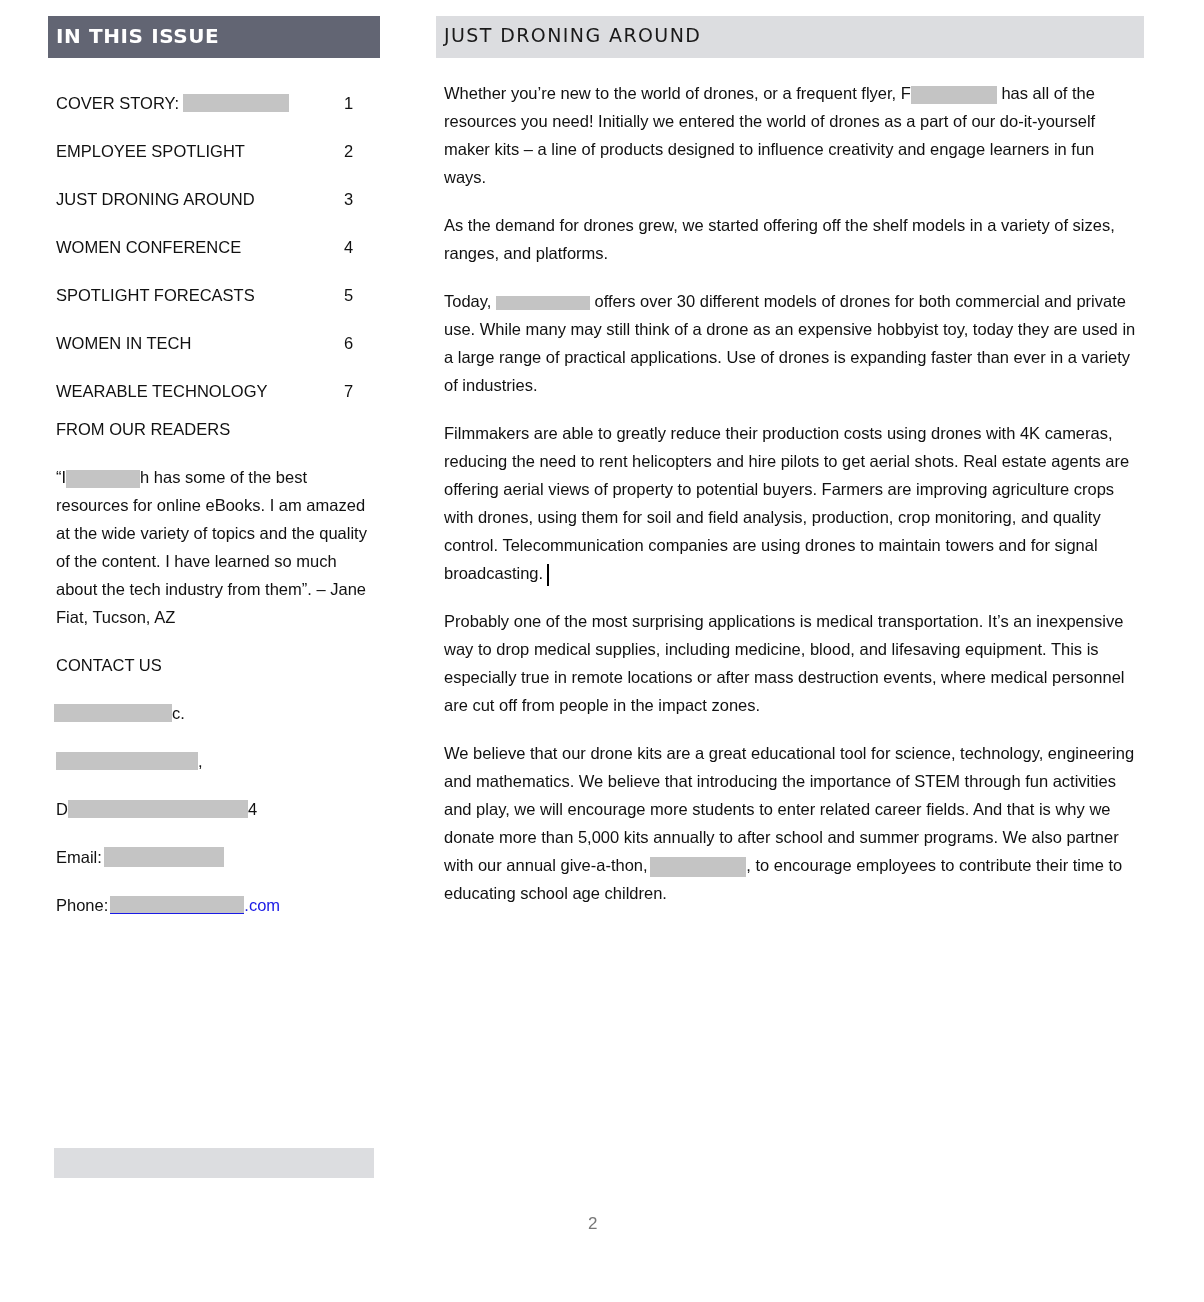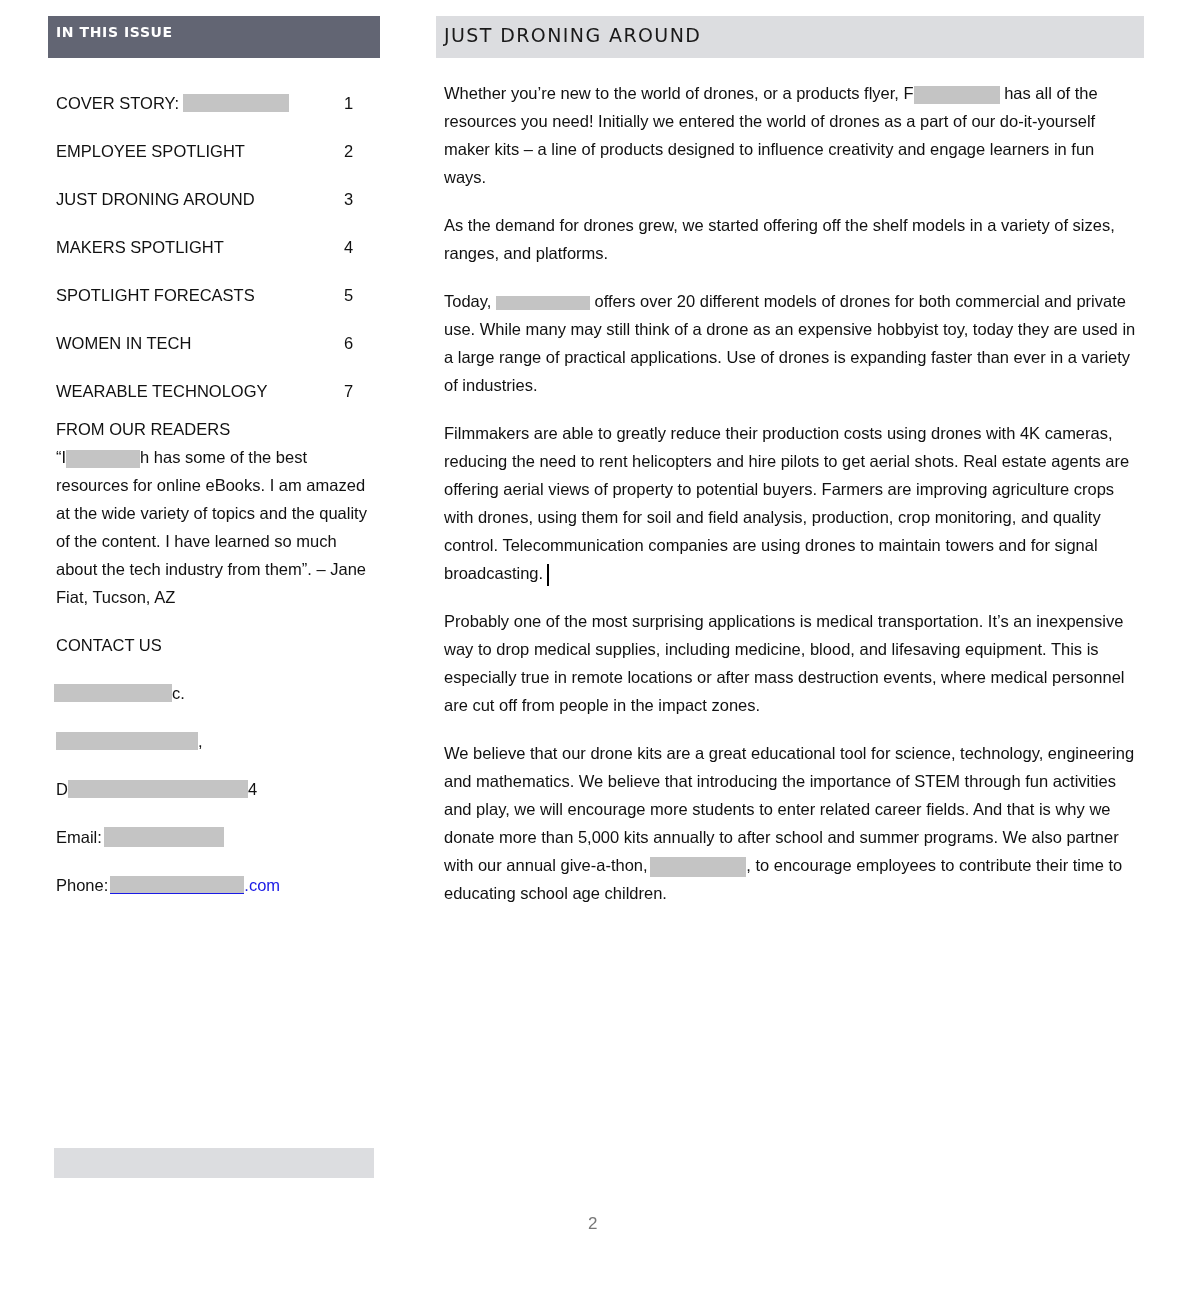--- a/index.html
+++ b/index.html
@@ -1,31 +1,31 @@
 <!DOCTYPE html>
 <html><head>
   <meta charset="utf-8">
   <style>
     * { box-sizing: border-box; margin: 0; padding: 0; }
     html, body { width: 1204px; height: 1302px; background: #ffffff; }
     body { position: relative; font-family: "Liberation Sans", sans-serif; color: #111; overflow: hidden; }
 
     .sidebar { position: absolute; left: 48px; top: 16px; width: 332px; }
-    .sidebar-header { height: 42px; background: #626573; color: #fff; font-weight: bold; font-size: 14px; letter-spacing: 0.6px; padding: 8px 16px 0 8px; font-family: "DejaVu Sans", sans-serif; }
+    .sidebar-header { height: 42px; background: #626573; color: #fff; font-weight: bold; font-size: 20px; letter-spacing: 0.6px; padding: 8px 16px 0 8px; font-family: "DejaVu Sans", sans-serif; }
     .toc { margin-top: 21px; text-align: right; }
     .toc-row { display: flex; align-items: center; height: 48px; padding-left: 8px; font-size: 16.5px; position: relative; }
     .toc-row .label { flex: 0 0 auto; display: flex; align-items: center; }
     .toc-row .num { position: absolute; left: 296px; }
     .redact { display: inline-block; background: #c4c4c4; height: 18px; vertical-align: middle; }
 
     .side-block { padding-left: 8px; font-size: 16.5px; line-height: 28px; width: 320px; }
     .quote { margin-top: 10px; }
     .quote .dash { display: inline-block; margin-left: 28px; }
     .from-readers { }
-    .readers-quote { }
+    .readers-quote { margin-top: 20px; }
     .contact-title { margin-top: 20px; }
     .contact-line { margin-top: 20px; height: 28px; display: flex; align-items: center; position: relative; }
     .email-link { color: #1a1ae6; display: inline-flex; align-items: center; }
 
     .side-bar-bottom { position: absolute; left: 54px; top: 1148px; width: 320px; height: 30px; background: #dcdde0; }
 
     .main { position: absolute; left: 436px; top: 16px; width: 708px; }
     .main-header { height: 42px; background: #dcdde0; font-size: 19px; letter-spacing: 1.4px; padding: 8px 8px 0 8px; font-family: "DejaVu Sans", sans-serif; color: #1a1a1a; }
     .article { padding-left: 8px; margin-top: 21px; font-size: 16.5px; line-height: 28px; width: 700px; }
     .article p { margin-bottom: 20px; }
@@ -49,21 +49,21 @@
     </div>
     <div class="toc-row">
       <span class="label">EMPLOYEE SPOTLIGHT</span>
       <span class="num">2</span>
     </div>
     <div class="toc-row">
       <span class="label">JUST DRONING AROUND</span>
       <span class="num">3</span>
     </div>
     <div class="toc-row">
-      <span class="label">MAKERS SPOTLIGHT</span>
+      <span class="label">WOMEN CONFERENCE</span>
       <span class="num">4</span>
     </div>
     <div class="toc-row">
       <span class="label">SPOTLIGHT FORECASTS</span>
       <span class="num">5</span>
     </div>
     <div class="toc-row">
       <span class="label">WOMEN IN TECH</span>
       <span class="num">6</span>
     </div>
@@ -106,22 +106,22 @@
         <span>.com</span>
       </a>
   </div>
 </div>
 
 <div class="side-bar-bottom"></div>
 
 <div class="main">
   <div class="main-header">JUST DRONING AROUND</div>
   <div class="article">
-    <p><span>Whether you’re new to the world of drones, or a products flyer, F</span><span class="redact" style="width:86px;"></span><span> has all of the resources you need! Initially we entered the world of drones as a part of our do-it-yourself maker kits – a line of products designed to influence creativity and engage learners in fun ways.</span></p>
+    <p><span>Whether you’re new to the world of drones, or a frequent flyer, F</span><span class="redact" style="width:86px;"></span><span> has all of the resources you need! Initially we entered the world of drones as a part of our do-it-yourself maker kits – a line of products designed to influence creativity and engage learners in fun ways.</span></p>
     <p>As the demand for drones grew, we started offering off the shelf models in a variety of sizes, ranges, and platforms.</p>
-    <p><span>Today, </span><span class="redact" style="width:94px;height:14px;"></span><span> offers over 20 different models of drones for both commercial and private use. While many may still think of a drone as an expensive hobbyist toy, today they are used in a large range of practical applications. Use of drones is expanding faster than ever in a variety of industries.</span></p>
+    <p><span>Today, </span><span class="redact" style="width:94px;height:14px;"></span><span> offers over 30 different models of drones for both commercial and private use. While many may still think of a drone as an expensive hobbyist toy, today they are used in a large range of practical applications. Use of drones is expanding faster than ever in a variety of industries.</span></p>
     <p><span>Filmmakers are able to greatly reduce their production costs using drones with 4K cameras, reducing the need to rent helicopters and hire pilots to get aerial shots. Real estate agents are offering aerial views of property to potential buyers. Farmers are improving agriculture crops with drones, using them for soil and field analysis, production, crop monitoring, and quality control. Telecommunication companies are using drones to maintain towers and for signal broadcasting.</span><span class="cursor"></span></p>
     <p>Probably one of the most surprising applications is medical transportation. It’s an inexpensive way to drop medical supplies, including medicine, blood, and lifesaving equipment. This is especially true in remote locations or after mass destruction events, where medical personnel are cut off from people in the impact zones.</p>
     <p><span>We believe that our drone kits are a great educational tool for science, technology, engineering and mathematics. We believe that introducing the importance of STEM through fun activities and play, we will encourage more students to enter related career fields.  And that is why we donate more than 5,000 kits annually to after school and summer programs. We also partner with our annual give-a-thon, </span><span class="redact" style="width:96px;height:20px;margin-left:-2px;"></span><span>, to encourage employees to contribute their time to educating school age children.</span></p>
   </div>
 </div>
 
 <div class="page-number">2</div>
 
 </body></html>

